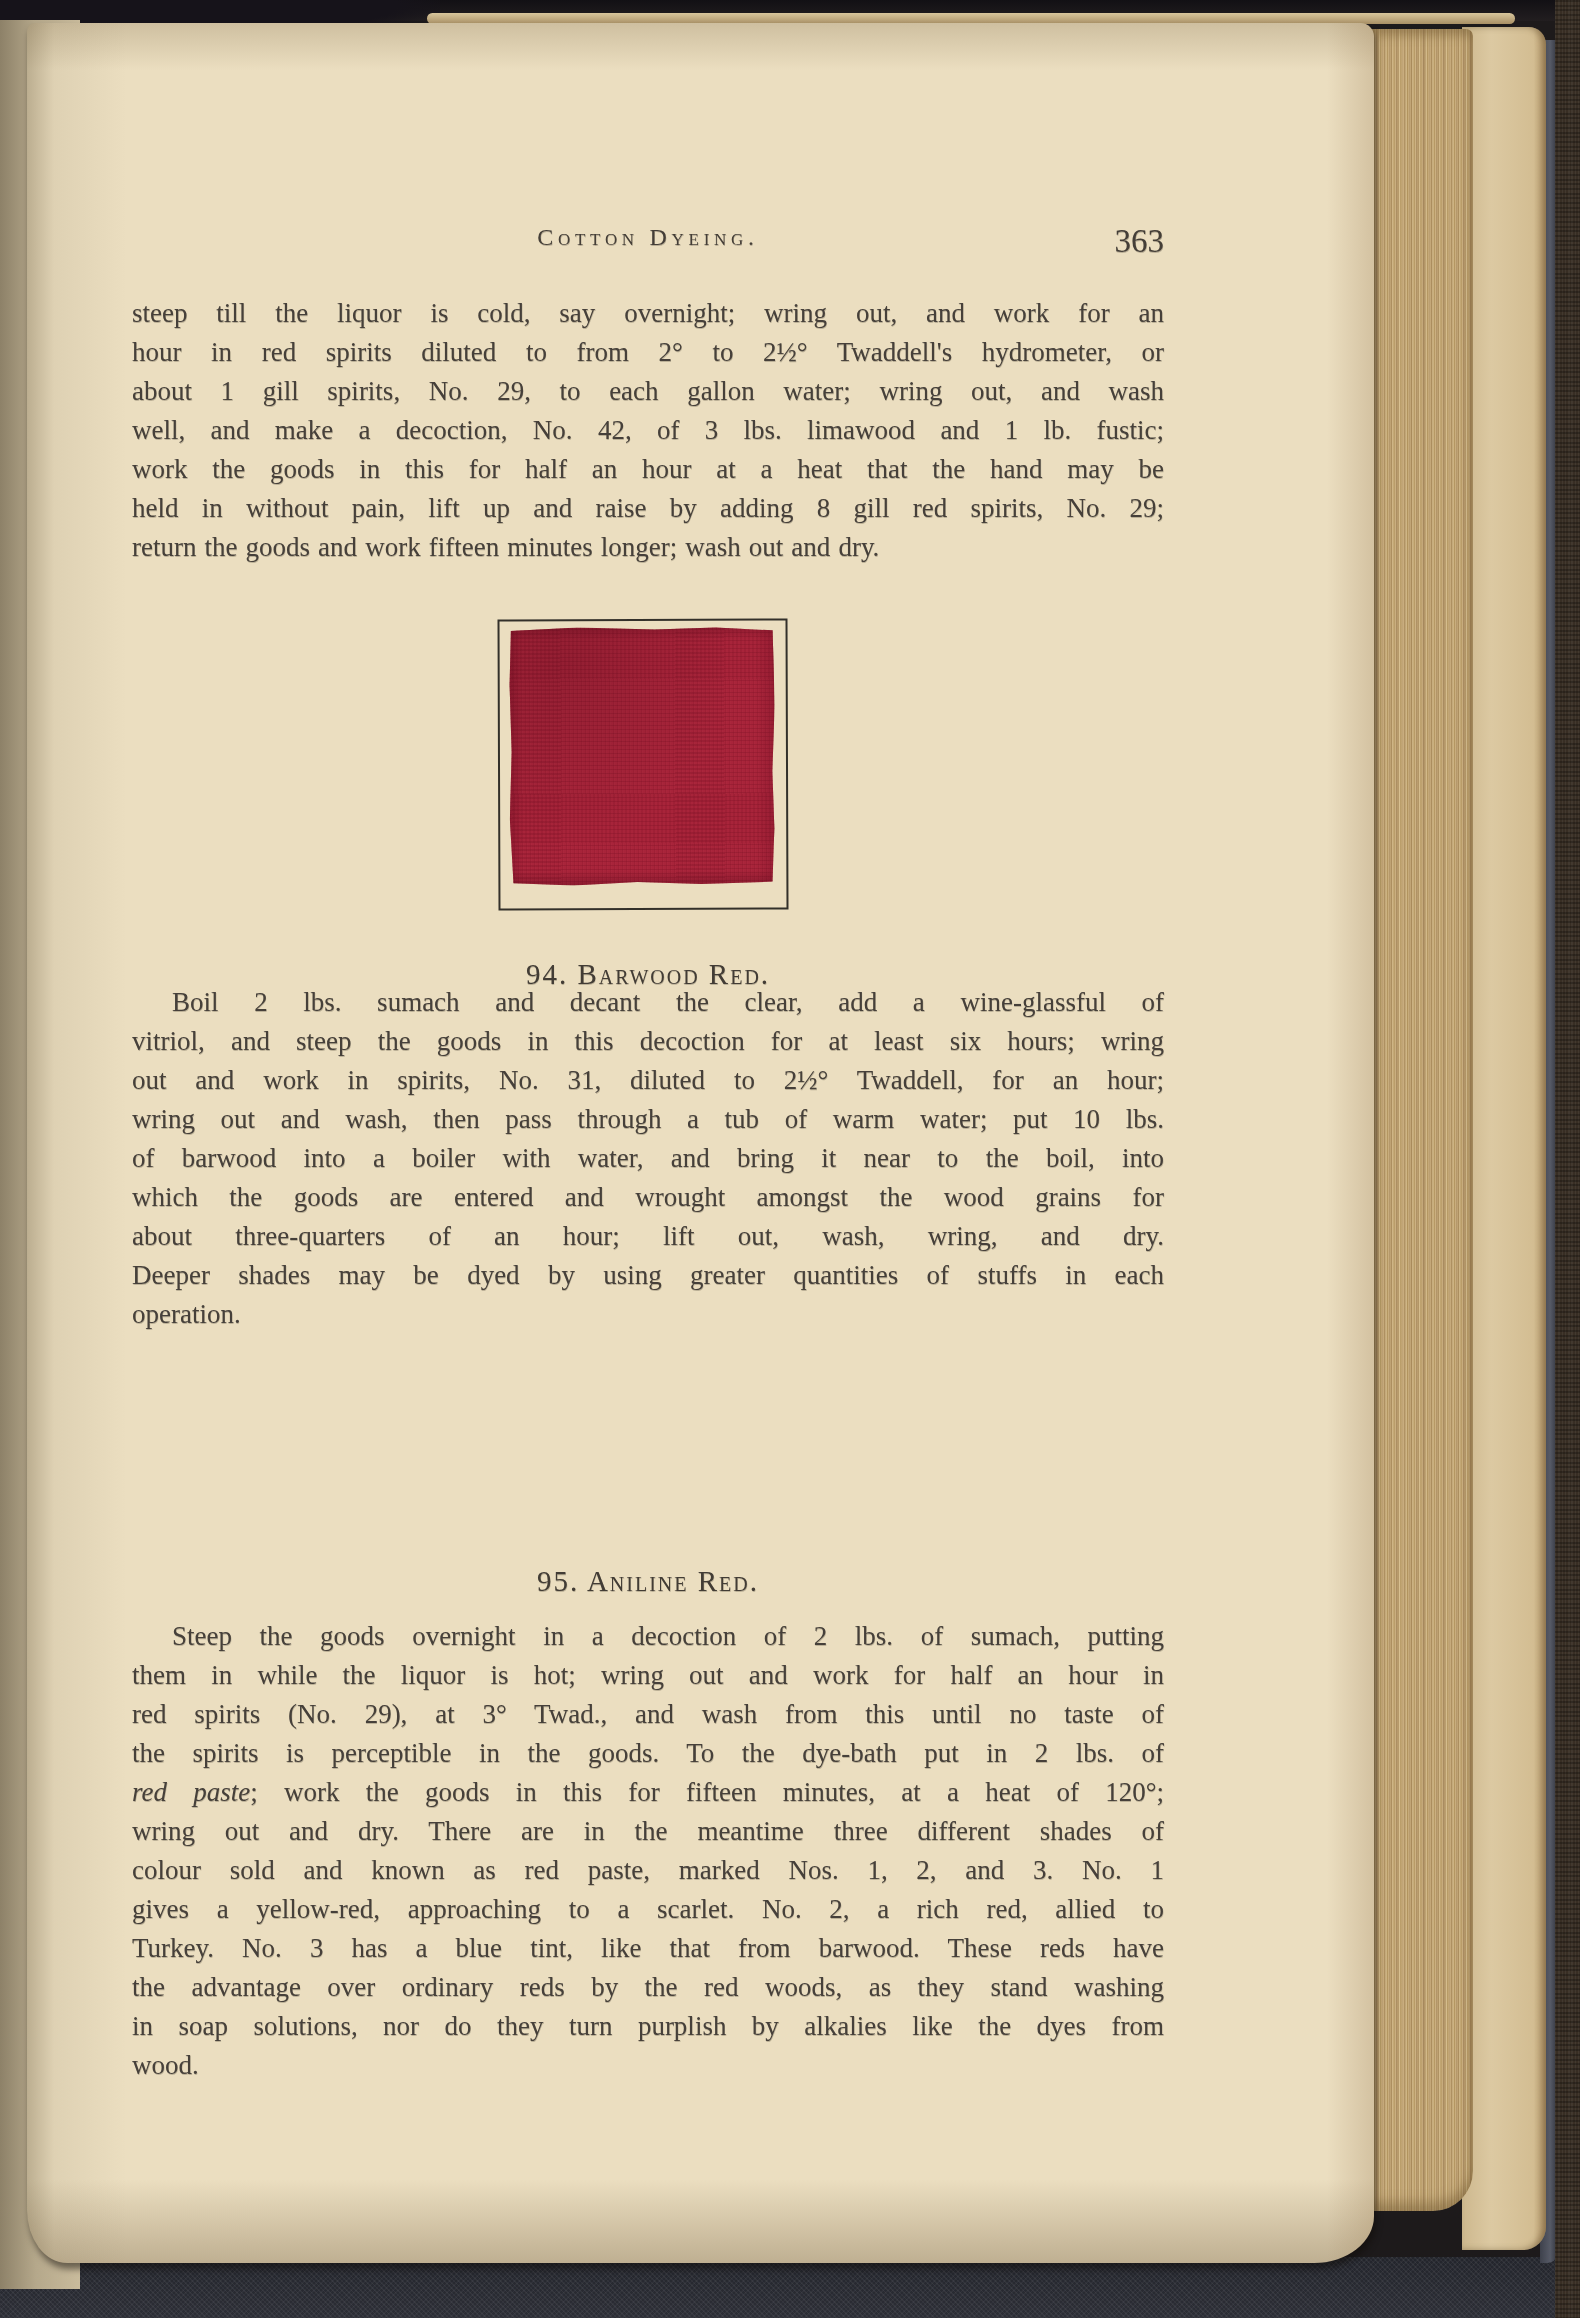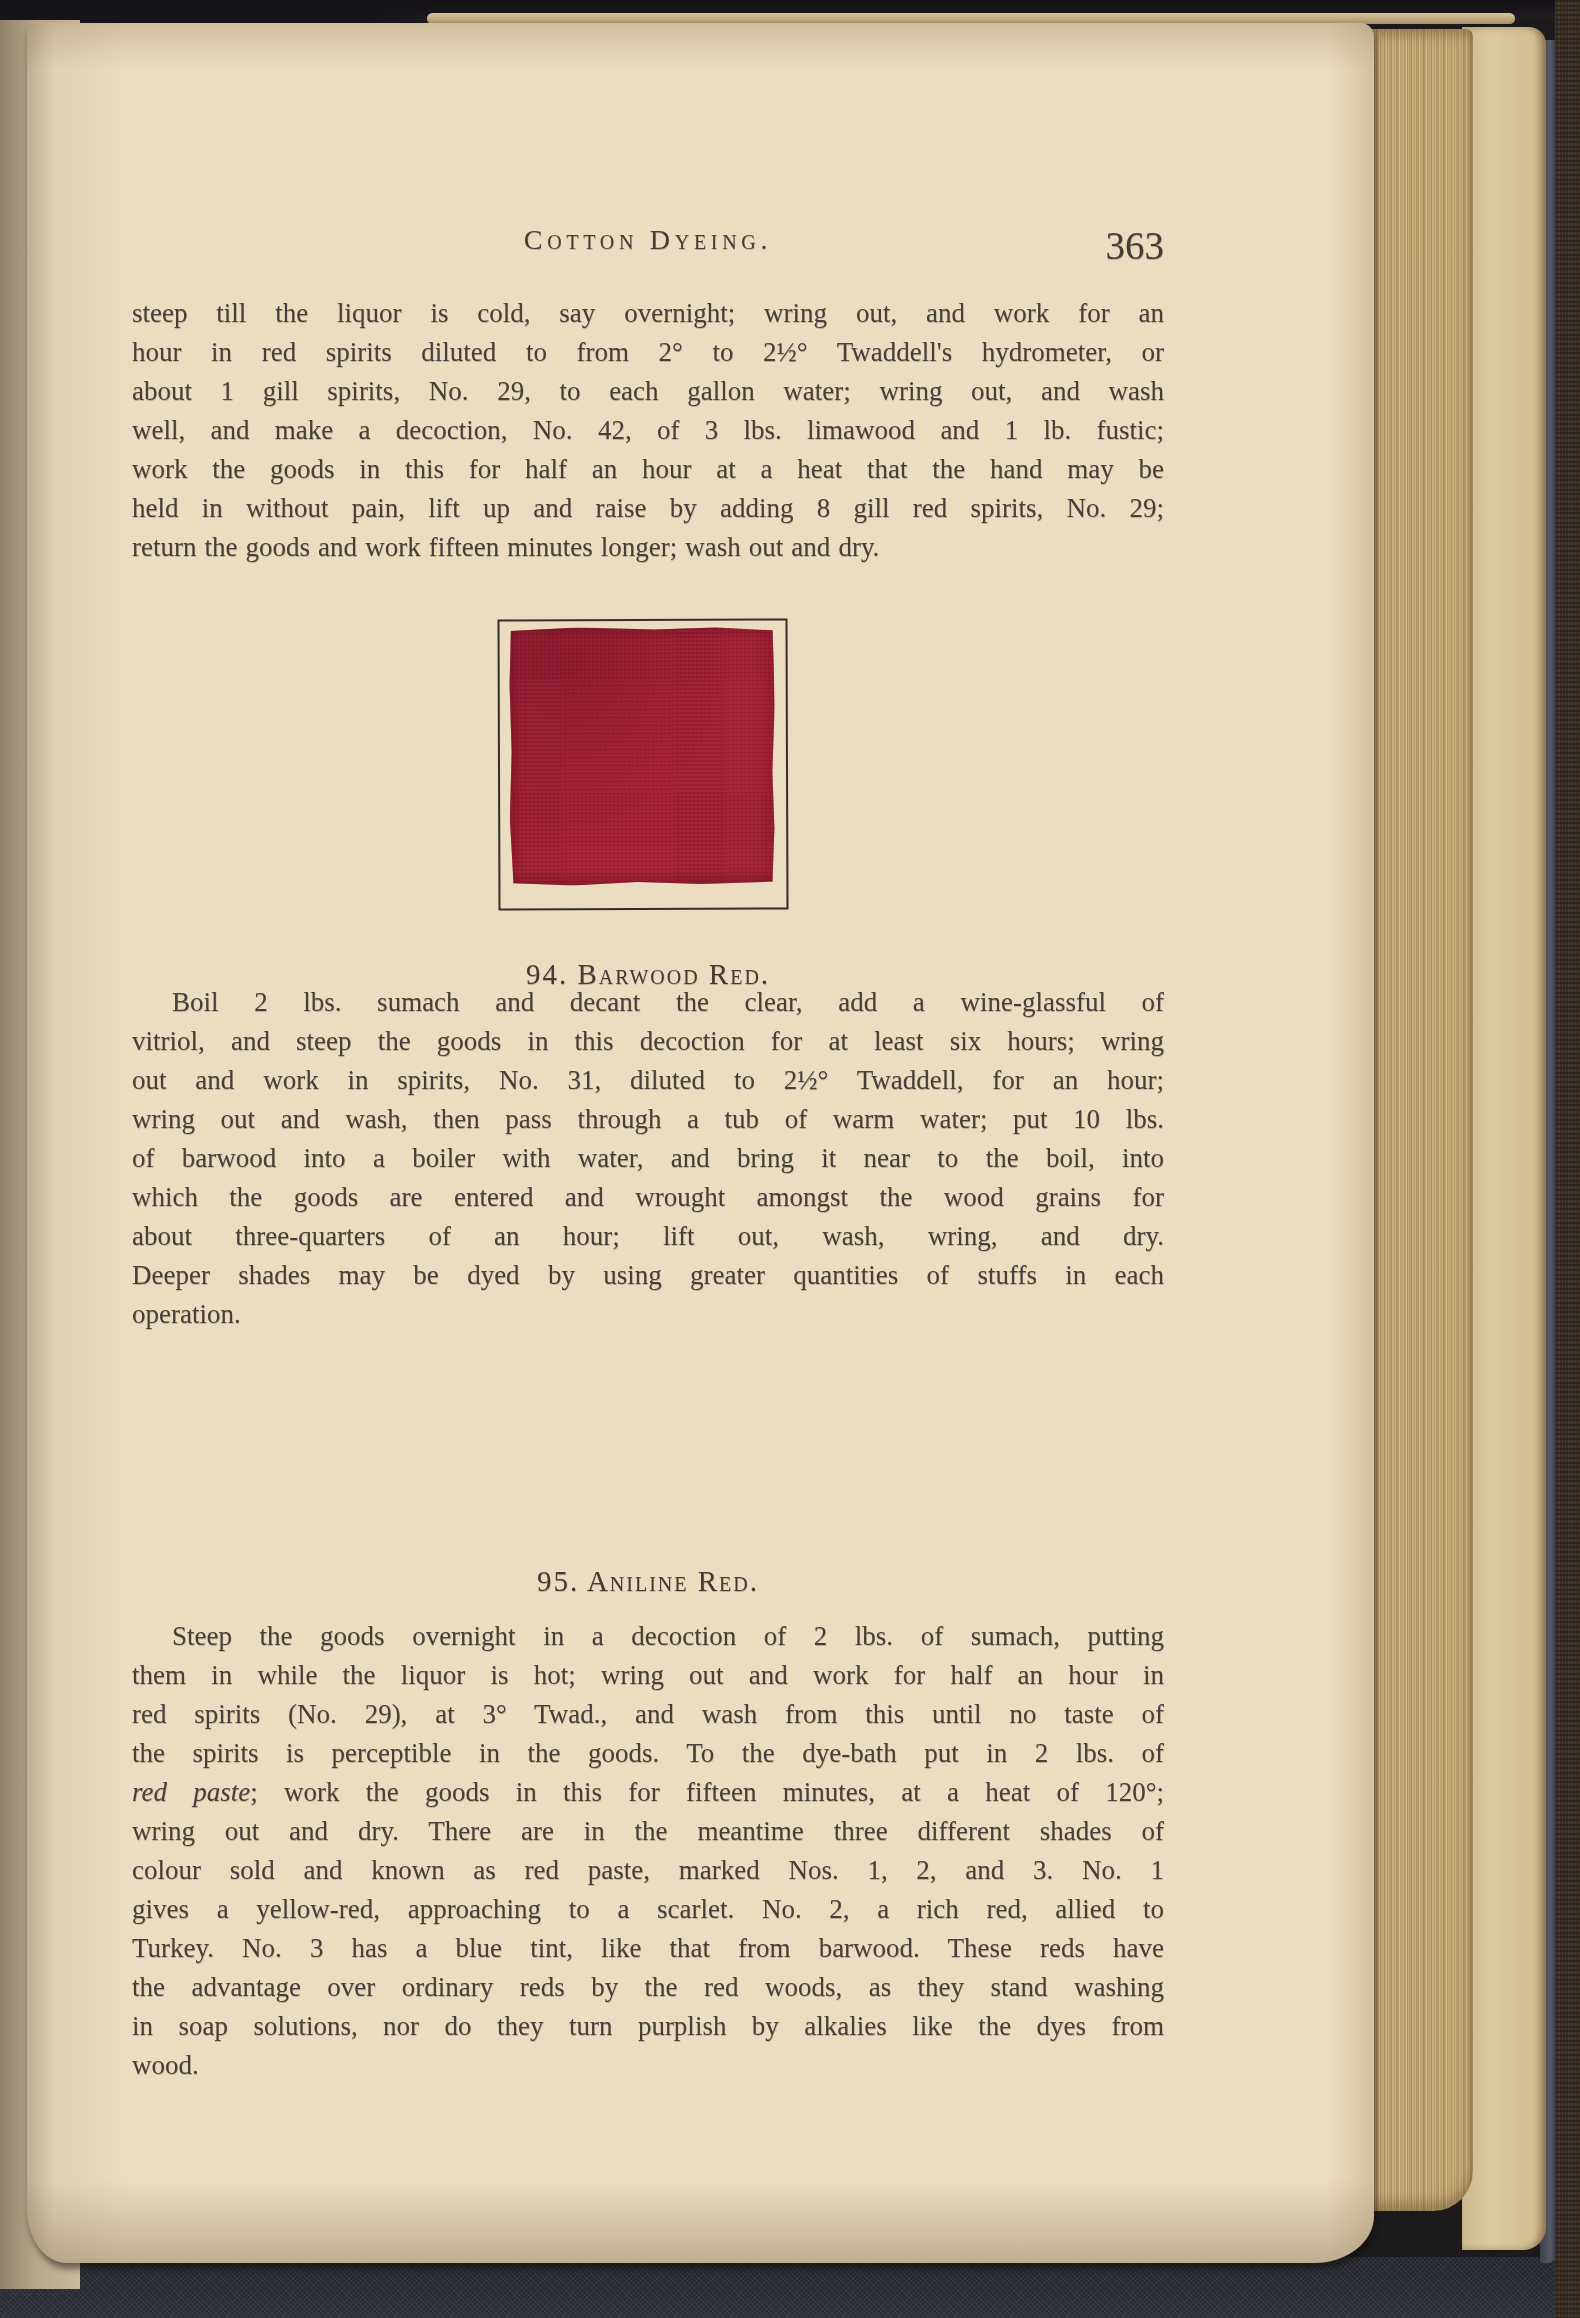--- a/index.html
+++ b/index.html
@@ -71,25 +71,25 @@
       linear-gradient(180deg,rgba(140,120,85,.30) 0,rgba(0,0,0,0) 47px,rgba(0,0,0,0) 2156px,rgba(120,100,70,.38) 100%),
       #ebdec0;
     border-radius:8px 13.3px 60px 40px / 8px 13.3px 47px 53px;
     box-shadow:2px 5.3px 6.7px rgba(15,12,8,.5);
   }
   
   .textblock{position:absolute;color:#46403a;}
   .page-header{left:105px;top:201px;width:1032px;height:35px;}
   .header-title{
     display:block;text-align:center;font-variant:small-caps;
-    font-size:28px;letter-spacing:4.7px;color:#443e37;
+    font-size:24px;letter-spacing:4.7px;color:#443e37;
     text-shadow:0.4px 0.5px 0 rgba(90,80,65,.35);
   }
   .header-pagenum{
-    position:absolute;right:0;top:-1.3px;font-size:39px;color:#443e37;
+    position:absolute;right:0;top:-1.3px;font-size:33px;color:#443e37;
     text-shadow:0.4px 0.5px 0 rgba(90,80,65,.35);
   }
   .para{left:105px;width:1032px;font-size:27px;}
   .pline{
     height:39px;line-height:39px;white-space:nowrap;
     text-align:justify;text-align-last:justify;
     word-spacing:1.3px;
     text-shadow:0.4px 0.6px 0 rgba(95,85,68,.33);
   }
   .para .pline:last-child{text-align-last:left;}

